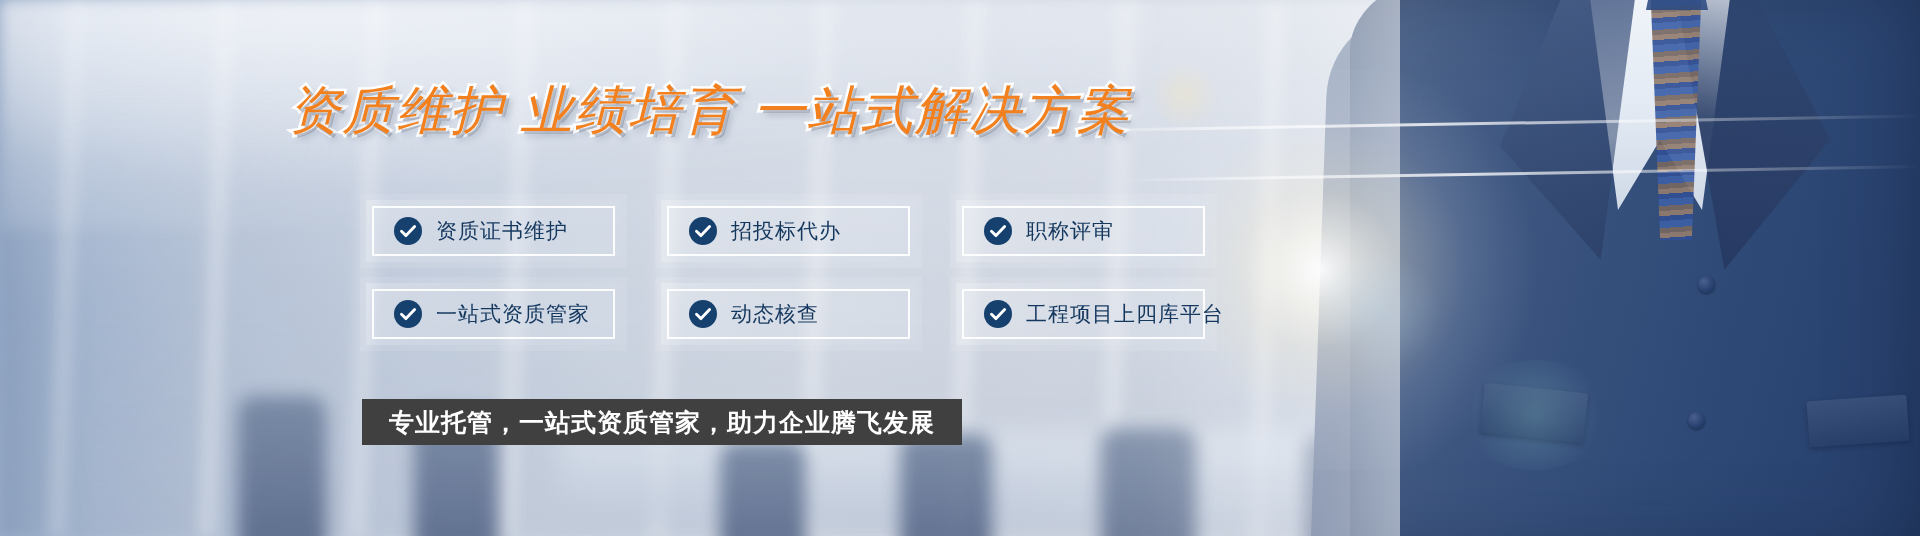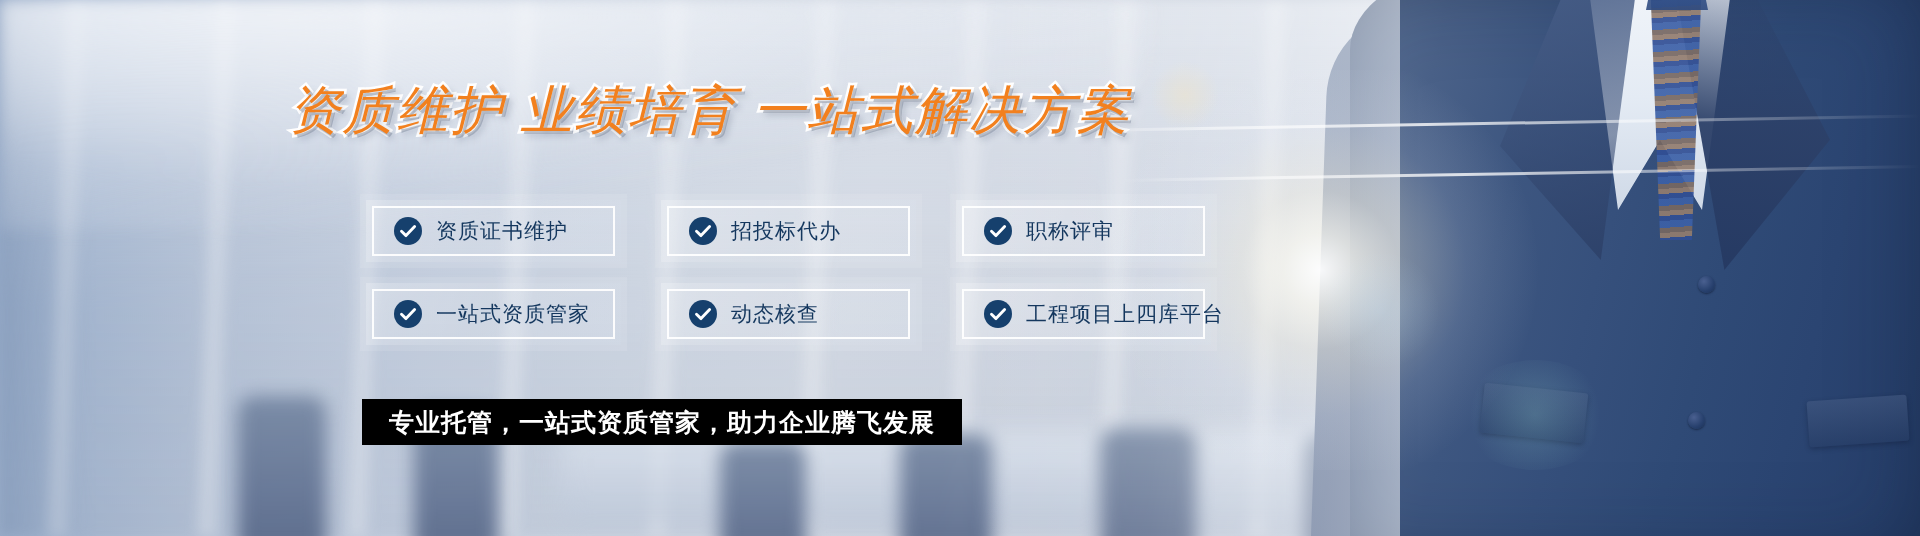--- a/index.html
+++ b/index.html
@@ -338,21 +338,21 @@
     letter-spacing: 1px;
     white-space: nowrap;
   }
 
   .tagline-bar {
     position: absolute;
     left: 362px;
     top: 399px;
     width: 600px;
     height: 46px;
-    background: #000000;
+    background: #404040;
     display: flex;
     align-items: center;
     justify-content: center;
   }
   .tagline-text {
     font-size: 25px;
     font-weight: bold;
     color: #ffffff;
     letter-spacing: 1px;
     white-space: nowrap;

